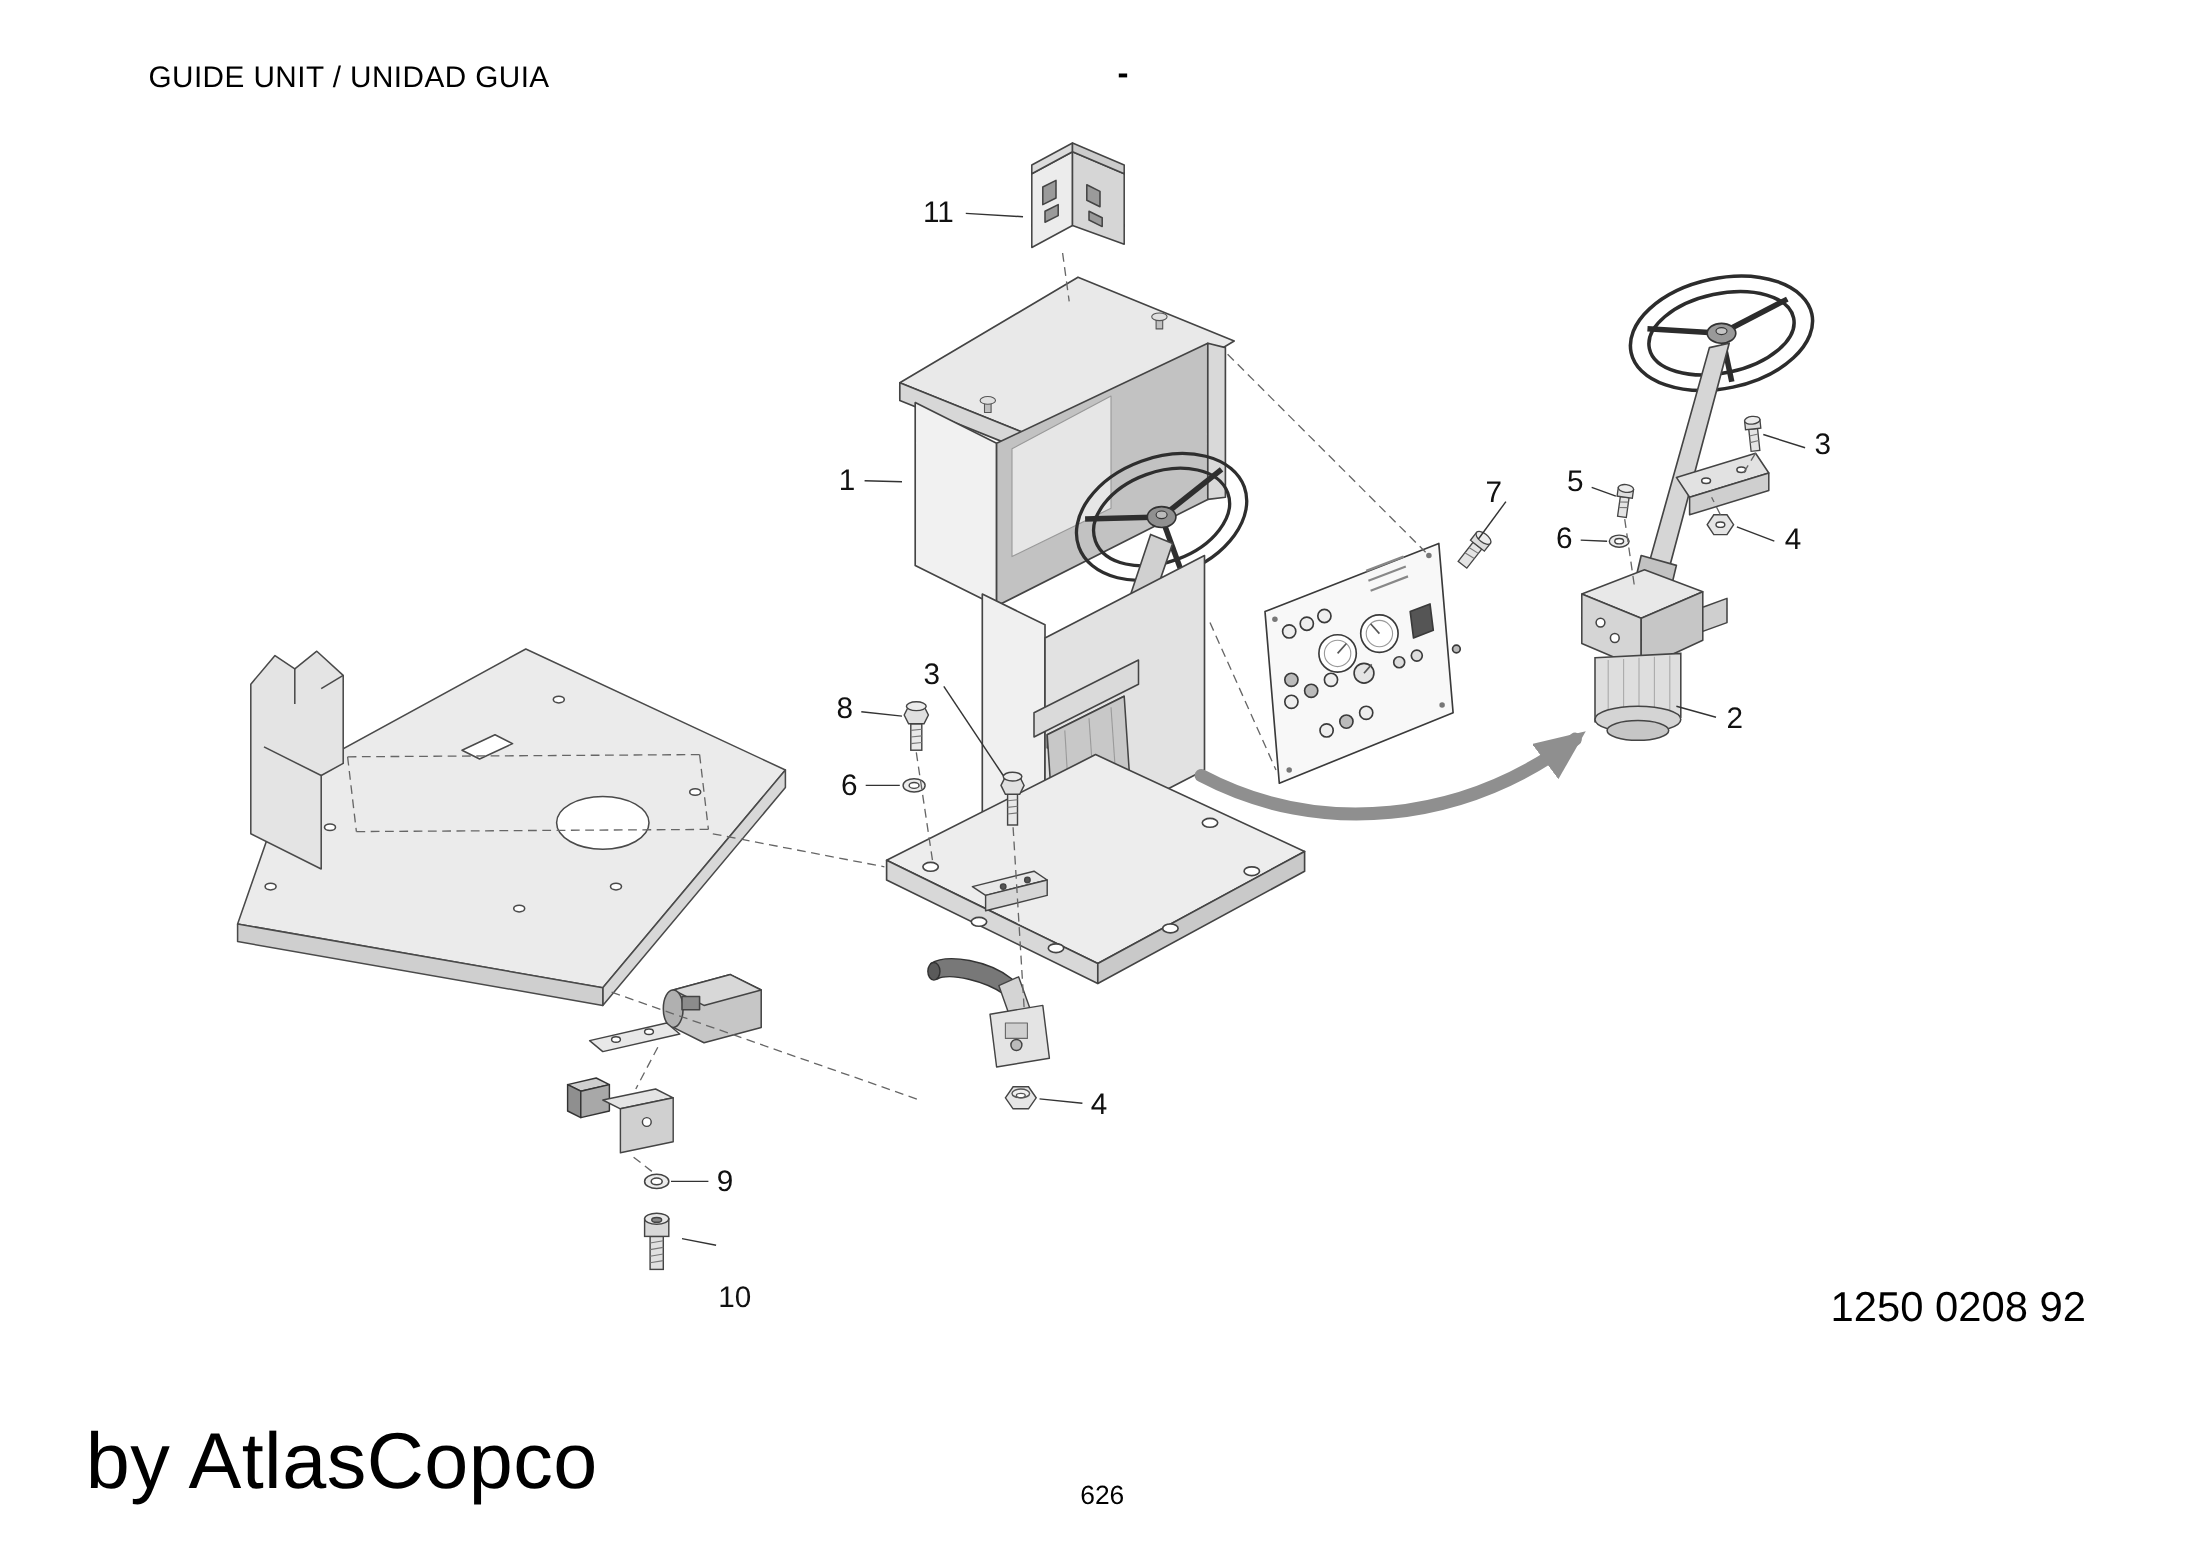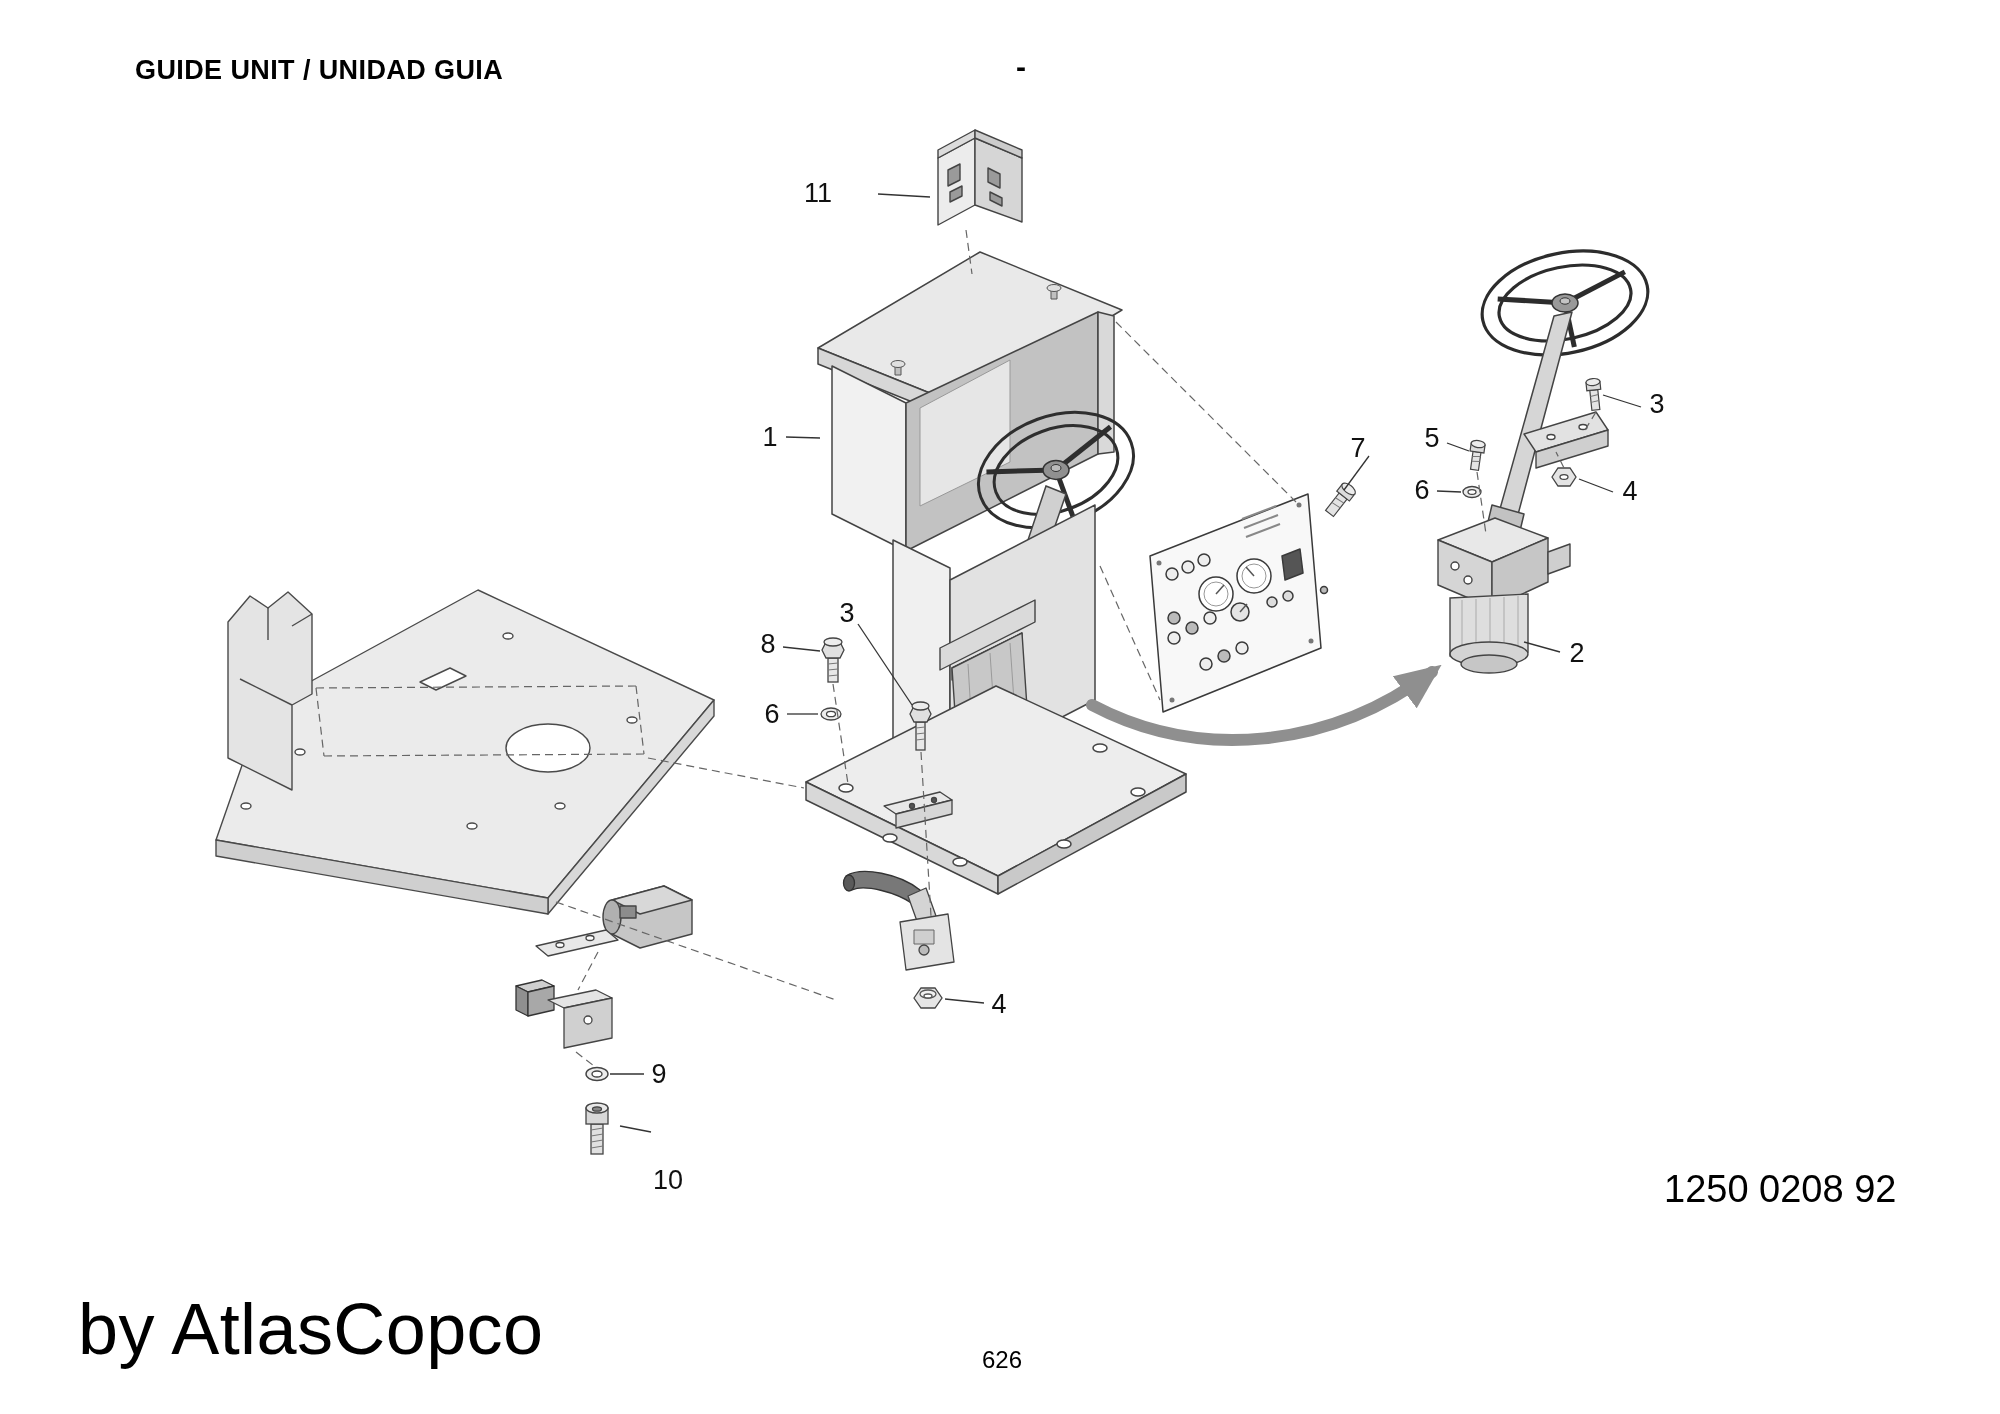--- a/index.html
+++ b/index.html
@@ -1,18 +1,18 @@
 <!DOCTYPE html>
 <html><head>
 <meta charset="utf-8">
 <style>
   html,body{margin:0;padding:0}
   body{width:2000px;height:1414px;position:relative;background:#ffffff;overflow:hidden;
        font-family:"Liberation Sans",sans-serif;color:#000}
-  .title{position:absolute;left:135px;top:55px;font-size:27px;font-weight:bold;letter-spacing:.4px}
+  .title{position:absolute;left:135px;top:55px;font-size:27px;font-weight:normal;letter-spacing:.4px}
   .sep{position:absolute;left:1016px;top:50px;font-size:30px;font-weight:bold}
   svg.diagram{position:absolute;left:0;top:0;width:2000px;height:1414px}
   .callout{position:absolute;transform:translate(-50%,-50%);font-size:27px;color:#111;white-space:nowrap}
   .drawing-number{position:absolute;left:1664px;top:1168px;font-size:38px}
   .brand{position:absolute;left:78px;top:1288px;font-size:72px;letter-spacing:.4px}
   .pageno{position:absolute;left:982px;top:1346px;font-size:24px}
 </style>
 </head>
 <body>
 
@@ -320,21 +320,21 @@
     <line x1="1560" y1="652" x2="1524" y2="642"></line>
     <line x1="783" y1="647" x2="820" y2="651"></line>
     <line x1="858" y1="624" x2="912" y2="705"></line>
     <line x1="787" y1="714" x2="818" y2="714"></line>
     <line x1="984" y1="1003" x2="945" y2="999"></line>
     <line x1="644" y1="1074" x2="610" y2="1074"></line>
     <line x1="651" y1="1132" x2="620" y2="1126"></line>
   </g>
 </svg>
 
-<div class="callout" style="left:818px;top:193px">11</div>
+<div class="callout" style="left:853px;top:193px">11</div>
 <div class="callout" style="left:770px;top:437px">1</div>
 <div class="callout" style="left:1358px;top:448px">7</div>
 <div class="callout" style="left:1432px;top:438px">5</div>
 <div class="callout" style="left:1657px;top:404px">3</div>
 <div class="callout" style="left:1422px;top:490px">6</div>
 <div class="callout" style="left:1630px;top:491px">4</div>
 <div class="callout" style="left:1577px;top:653px">2</div>
 <div class="callout" style="left:768px;top:644px">8</div>
 <div class="callout" style="left:847px;top:613px">3</div>
 <div class="callout" style="left:772px;top:714px">6</div>

